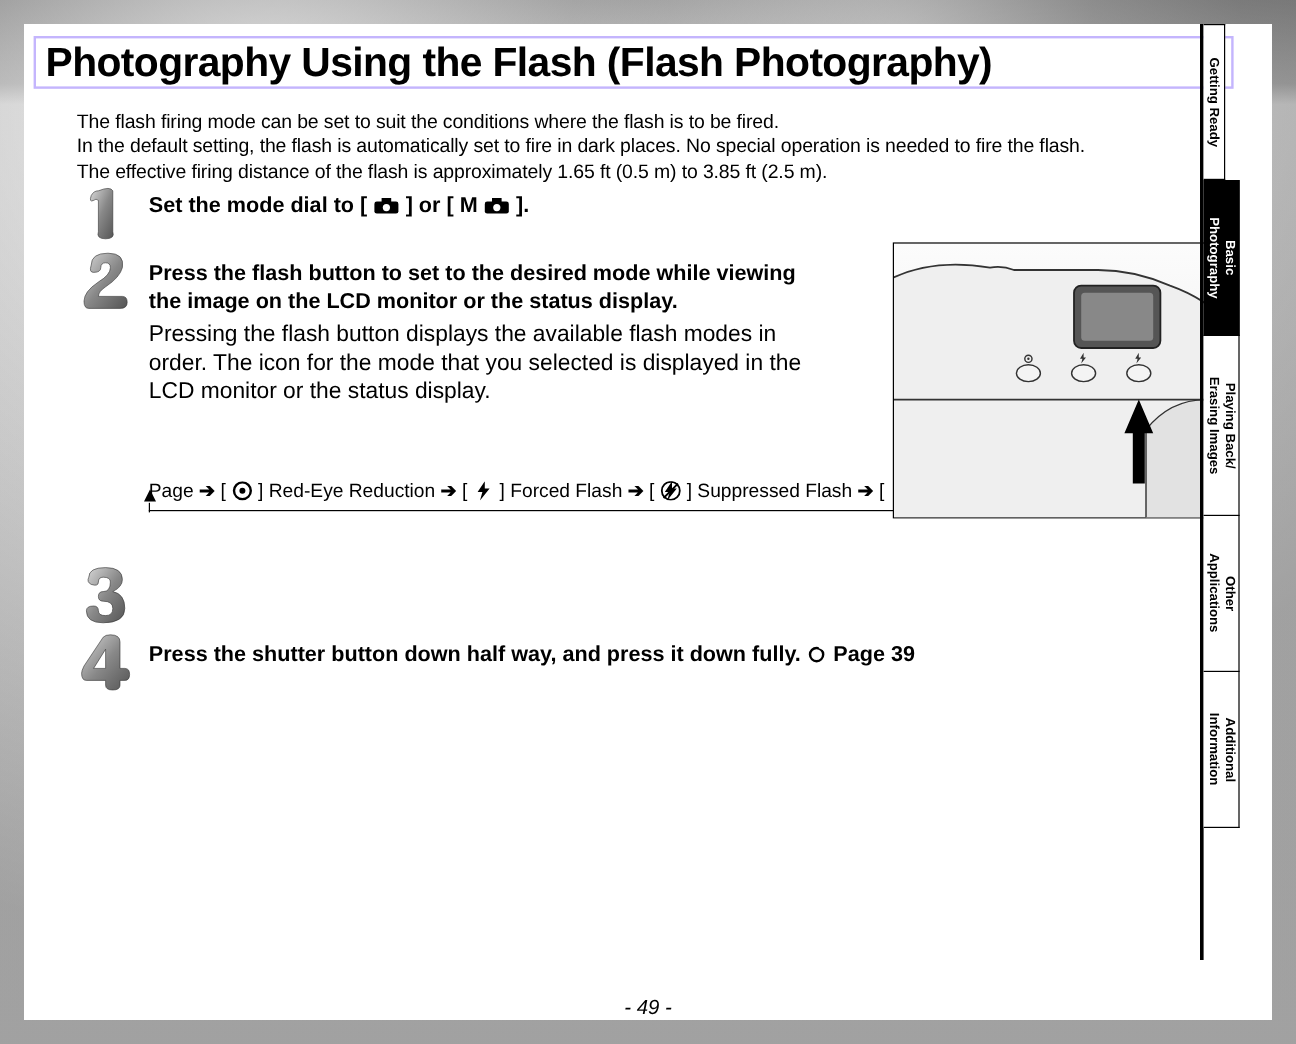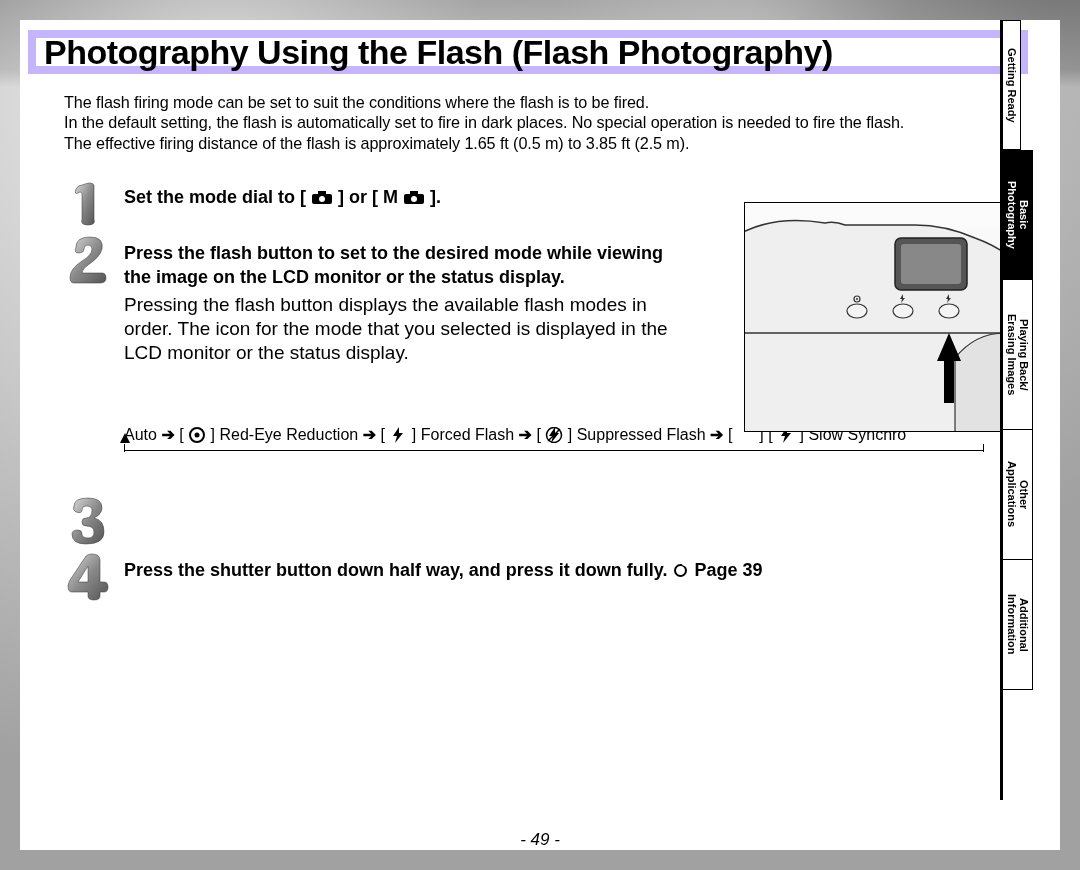--- a/index.html
+++ b/index.html
@@ -19,37 +19,37 @@
   .page {
     position: absolute;
     left: 20px; top: 20px;
     width: 1040px; height: 830px;
     background: #ffffff;
   }
   .title-box {
     position: absolute;
     top: 10px; left: 8px;
     width: 1000px; height: 44px;
-    border: 8px solid #c4b5fd;
+    border: 2px solid #c4b5fd;
     background: #fff;
     display: flex; align-items: center;
     padding-left: 8px;
   }
   .title-box h1 {
     font-size: 34px;
     font-weight: bold;
     letter-spacing: -0.5px;
   }
   .content {
     position: absolute;
     top: 72px; left: 44px;
     width: 950px;
   }
   .intro { font-size: 16.2px; line-height: 1.25; letter-spacing: -0.1px; }
-  .steps { margin-top: 26px; }
+  .steps { }
   .step { display: flex; align-items: flex-start; margin-bottom: 6px; }
   .step-num {
     flex: 0 0 60px;
     display: flex; justify-content: flex-start;
   }
   .step-num svg { width: 44px; height: 44px; }
   .step.big .step-num svg { width: 48px; height: 50px; }
   .step-body { flex: 1; padding-top: 6px; font-size: 18px; line-height: 1.35; }
   .step-body .bold { font-weight: bold; }
   .step-body .sub { font-size: 19px; margin-top: 4px; line-height: 1.25; }
@@ -214,21 +214,21 @@
           </svg>
         </div>
         <div class="step-body">
           <div class="bold">Press the flash button to set to the desired mode while viewing the image on the LCD monitor or the status display.</div>
           <div class="sub">Pressing the flash button displays the available flash modes in order. The icon for the mode that you selected is displayed in the LCD monitor or the status display.</div>
         </div>
       </div>
 
       <div class="flash-line">
         <span class="flash-text">
-          <span>Auto</span>
+          <span>Page</span>
           <span class="arrow-right">➔</span>
           [ <span class="icon-inline"><svg viewBox="0 0 18 16">
                 <circle cx="9" cy="8" r="7" fill="none" stroke="#000" stroke-width="2"></circle>
                 <circle cx="9" cy="8" r="2.5" fill="#000"></circle>
               </svg></span> ]
           <span>Red-Eye Reduction</span>
           <span class="arrow-right">➔</span>
           [ <span class="icon-inline"><svg viewBox="0 0 18 16">
                 <path d="M10 0 L4 9 L8 9 L6 16 L14 6 L10 6 Z" fill="#000"></path>
               </svg></span> ]

